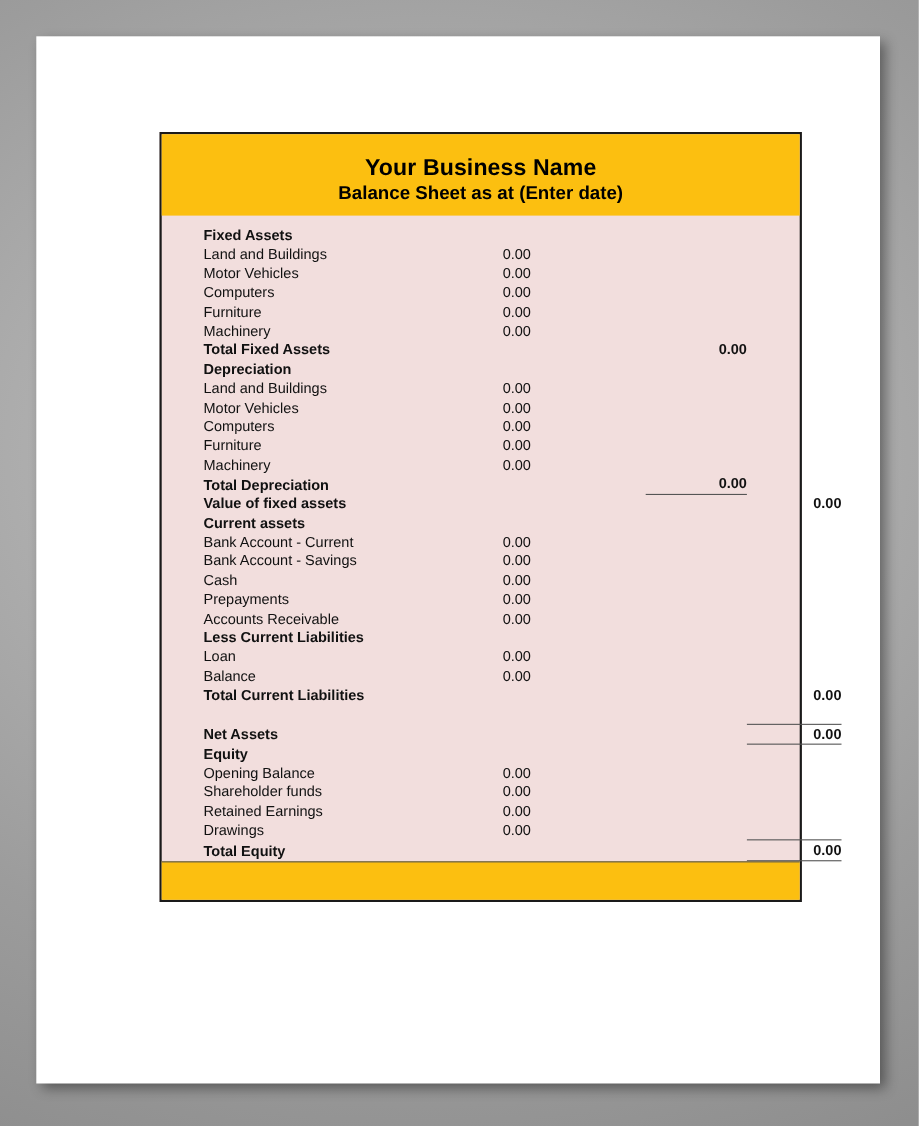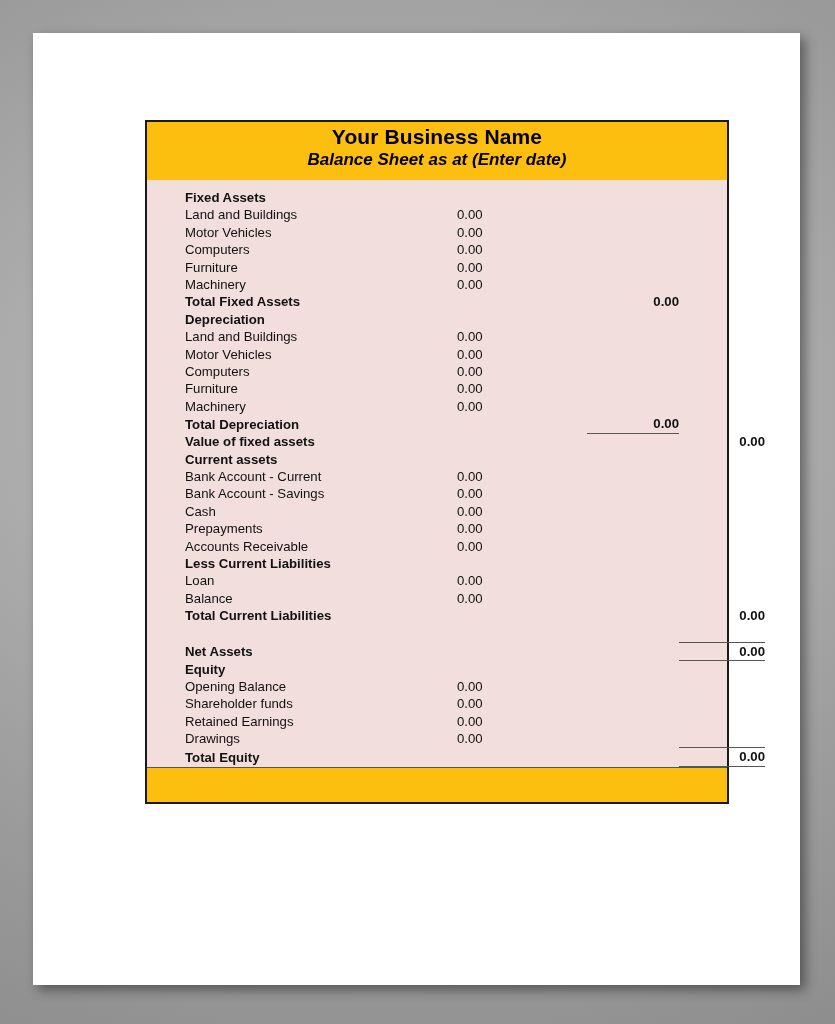--- a/index.html
+++ b/index.html
@@ -39,35 +39,34 @@
     top: 87px;
     width: 584px;
     border: 2px solid #1a1a1a;
     background: #f2dedd;
     box-sizing: border-box;
   }
 
   .band {
     background: #fcbf10;
     text-align: center;
-    padding: 2px 0 9px 0;
+    padding: 18px 0 9px 0;
   }
   .band-title {
     font-size: 21px;
     font-weight: bold;
     color: #000;
     line-height: 25px;
     letter-spacing: 0.1px;
   }
   .band-sub {
     font-size: 17px;
     font-weight: bold;
     color: #000;
     line-height: 22px;
-    font-style: italic;
   }
 
   .body-area {
     padding: 9px 0 0 0;
   }
 
   table.bs {
     width: 100%;
     border-collapse: collapse;
     table-layout: fixed;

